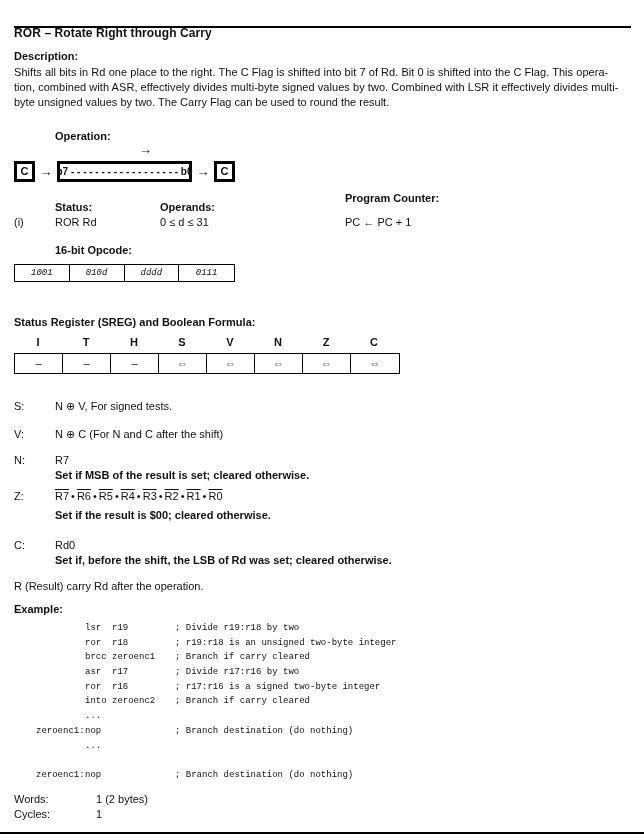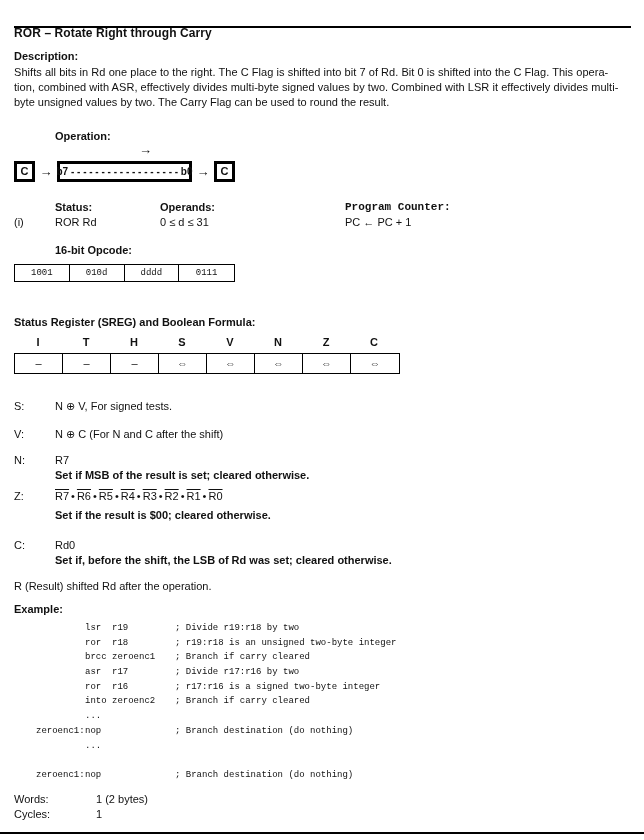--- a/index.html
+++ b/index.html
@@ -24,21 +24,21 @@
   }
   .reg-box {
     width:135px; height:21px; border:3px solid #000; display:flex;
     align-items:center; justify-content:center; font-weight:bold;
     font-size:10px; white-space:pre;
   }
   .flow-arrow { font-size:13px; font-weight:bold; width:14px; text-align:center; }
   .shift-arrow { font-size:13px; font-weight:bold; }
 
   
-  #opcode-table { display:flex; border:1px solid #000; width:221px; height:18px; }
+  #opcode-table { display:flex; border:1px solid #000; width:221px; height:18px;font-style:italic; }
   .op-cell {
     width:55px; border-right:1px solid #000; text-align:center;
     font-family:"Liberation Mono","DejaVu Sans Mono",monospace;
     font-size:9px; line-height:16px;
   }
   .op-cell:last-child { border-right:none; }
 
   
   #sreg-headers { display:flex; }
   .sreg-h { width:48px; text-align:center; font-weight:bold; }
@@ -89,21 +89,21 @@
   <div class="abs" id="diagram" style="left:14px; top:161px;">
     <div class="carry-box">C</div>
     <div class="flow-arrow">→</div>
     <div class="reg-box">b7 - - - - - - - - - - - - - - - - - - b0</div>
     <div class="flow-arrow">→</div>
     <div class="carry-box">C</div>
   </div>
 
   <div class="abs b" style="left:55px;  top:201px;">Status:</div>
   <div class="abs b" style="left:160px; top:201px;">Operands:</div>
-  <div class="abs b" style="left:345px; top:201px;font-family:Liberation Mono, monospace;">Program Counter:</div>
+  <div class="abs b" style="left:345px; top:192px;">Program Counter:</div>
 
   <div class="abs" style="left:14px;  top:216px;">(i)</div>
   <div class="abs" style="left:55px;  top:216px;">ROR Rd</div>
   <div class="abs" style="left:160px; top:216px;">0 ≤ d ≤ 31</div>
   <div class="abs" style="left:345px; top:216px;">PC ← PC + 1</div>
 
   <div class="abs b" style="left:55px; top:244px;">16-bit Opcode:</div>
   <div class="abs" id="opcode-table" style="left:14px; top:264px;">
     <div class="op-cell">1001</div>
     <div class="op-cell">010d</div>
@@ -166,21 +166,21 @@
   </div>
 
   <div class="abs" style="left:14px; top:538px;">
     <div class="flag-line">
       <span class="flag-name">C:</span>
       <span>Rd0</span>
     </div>
     <div class="flag-note">Set if, before the shift, the LSB of Rd was set; cleared otherwise.</div>
   </div>
 
-  <div class="abs" style="left:14px; top:580px;">R (Result) shifted Rd after the operation.</div>
+  <div class="abs" style="left:14px; top:580px;">R (Result) carry Rd after the operation.</div>
 
   <div class="abs b" style="left:14px; top:603px;">Example:</div>
 
   <div class="abs" style="left:36px; top:621px;">
     <div class="code-line">
       <span class="c-label"></span><span class="c-code">lsr  r19</span><span>; Divide r19:r18 by two</span>
     </div>
     <div class="code-line">
       <span class="c-label"></span><span class="c-code">ror  r18</span><span>; r19:r18 is an unsigned two-byte integer</span>
     </div>

